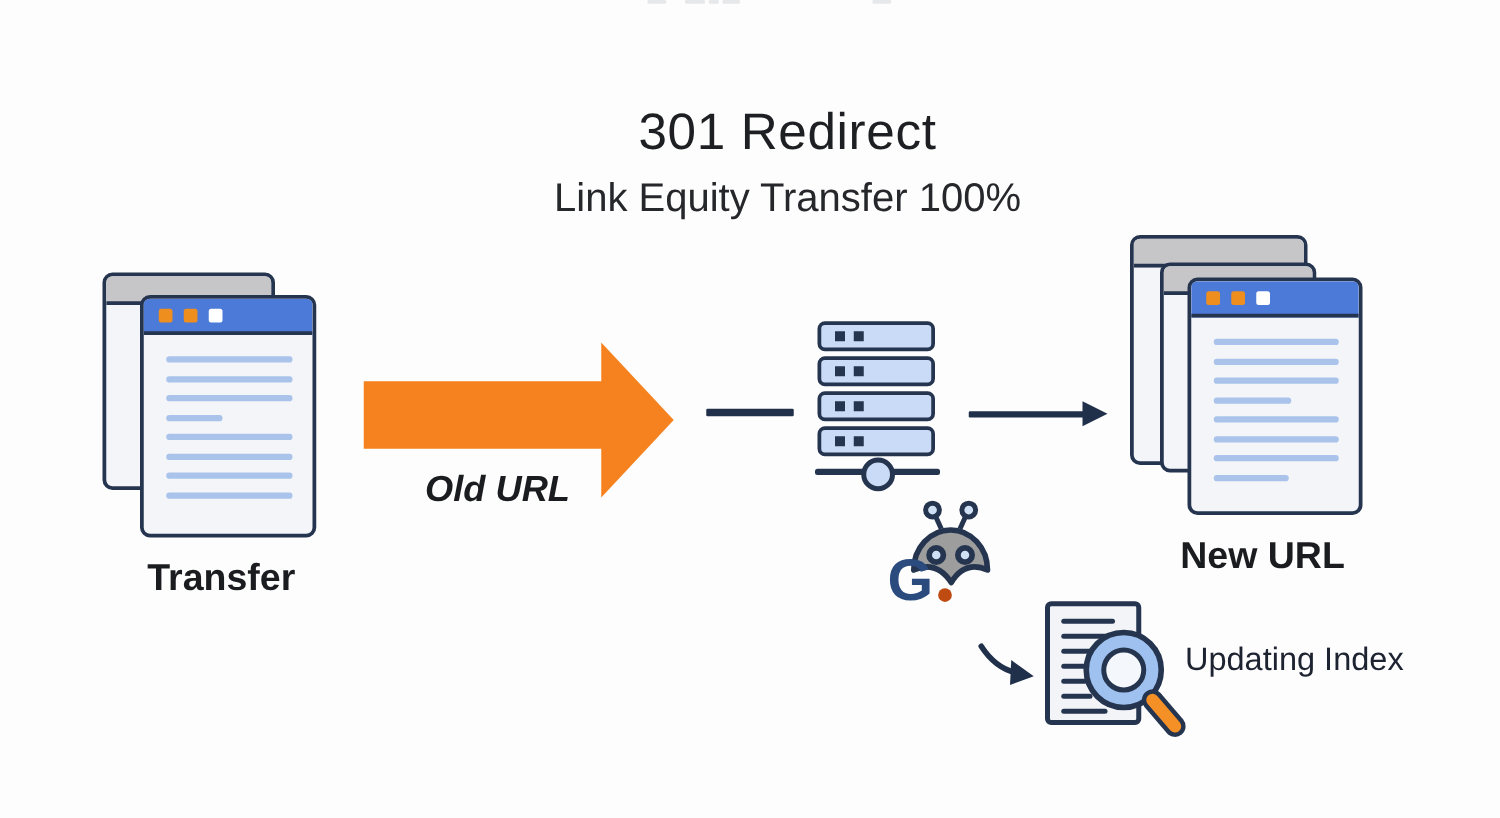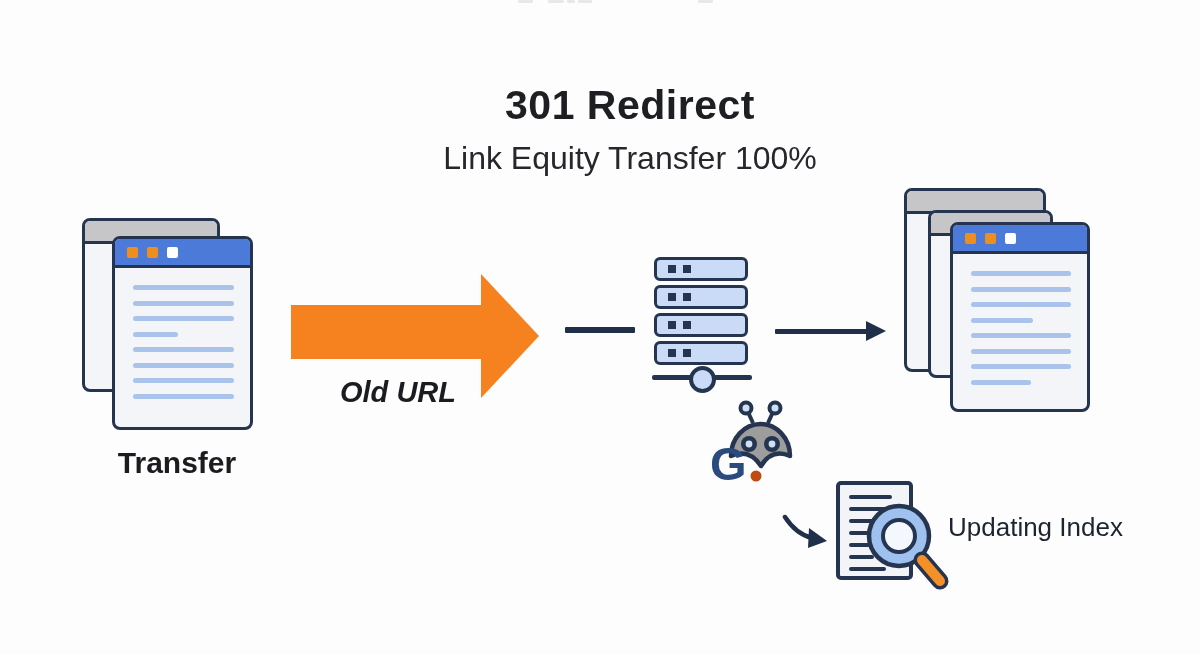--- a/index.html
+++ b/index.html
@@ -17,21 +17,21 @@
   }
   .abs{position:absolute;}
 
   
   .remnant{height:3px;background:#e7e8ea;border-radius:1px;top:0;}
 
   
   .title{
     left:380px;top:82px;width:500px;
     text-align:center;
-    font-size:41px;font-weight:700;color:#1e1f22;
+    font-size:41px;font-weight:400;color:#1e1f22;
     letter-spacing:0.5px;
   }
   .subtitle{
     left:380px;top:140px;width:500px;
     text-align:center;
     font-size:32px;font-weight:400;color:#26272b;
   }
 
   
   .window{
@@ -183,20 +183,21 @@
         <div class="wline" style="width: 100%;"></div>
         <div class="wline" style="width: 100%;"></div>
         <div class="wline" style="width: 100%;"></div>
         <div class="wline" style="width: 62%;"></div>
         <div class="wline" style="width: 100%;"></div>
         <div class="wline" style="width: 100%;"></div>
         <div class="wline" style="width: 100%;"></div>
         <div class="wline" style="width: 60%;"></div>
       </div>
   </div>
+  <div class="abs node-label" style="left:930px;top:428px;width:160px;">New URL</div>
 
   <svg class="abs" style="left:703px;top:396px;" width="112" height="94" viewBox="0 0 112 94">
 
     <line x1="45" y1="16" x2="50" y2="27" stroke="#26354f" stroke-width="4"></line>
     <line x1="70" y1="16" x2="65" y2="27" stroke="#26354f" stroke-width="4"></line>
     <circle cx="43" cy="12" r="5.5" fill="#cfe0f5" stroke="#26354f" stroke-width="4"></circle>
     <circle cx="72" cy="12" r="5.5" fill="#cfe0f5" stroke="#26354f" stroke-width="4"></circle>
 
     <path d="M 28 60 A 29.5 32 0 0 1 87 60 Q 69 52 58 70 Q 46 52 28 60 Z" fill="#9d9d9d" stroke="#26354f" stroke-width="4.5" stroke-linejoin="round"></path>
 

